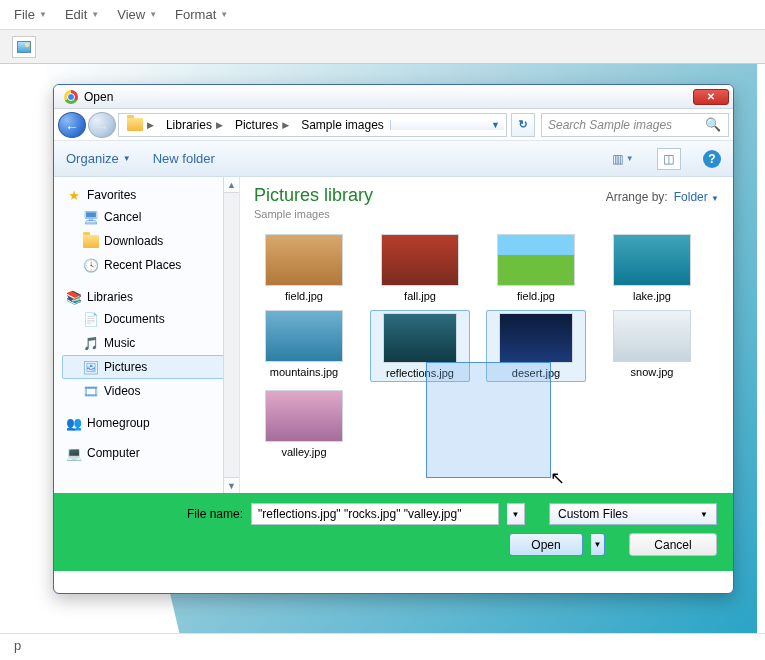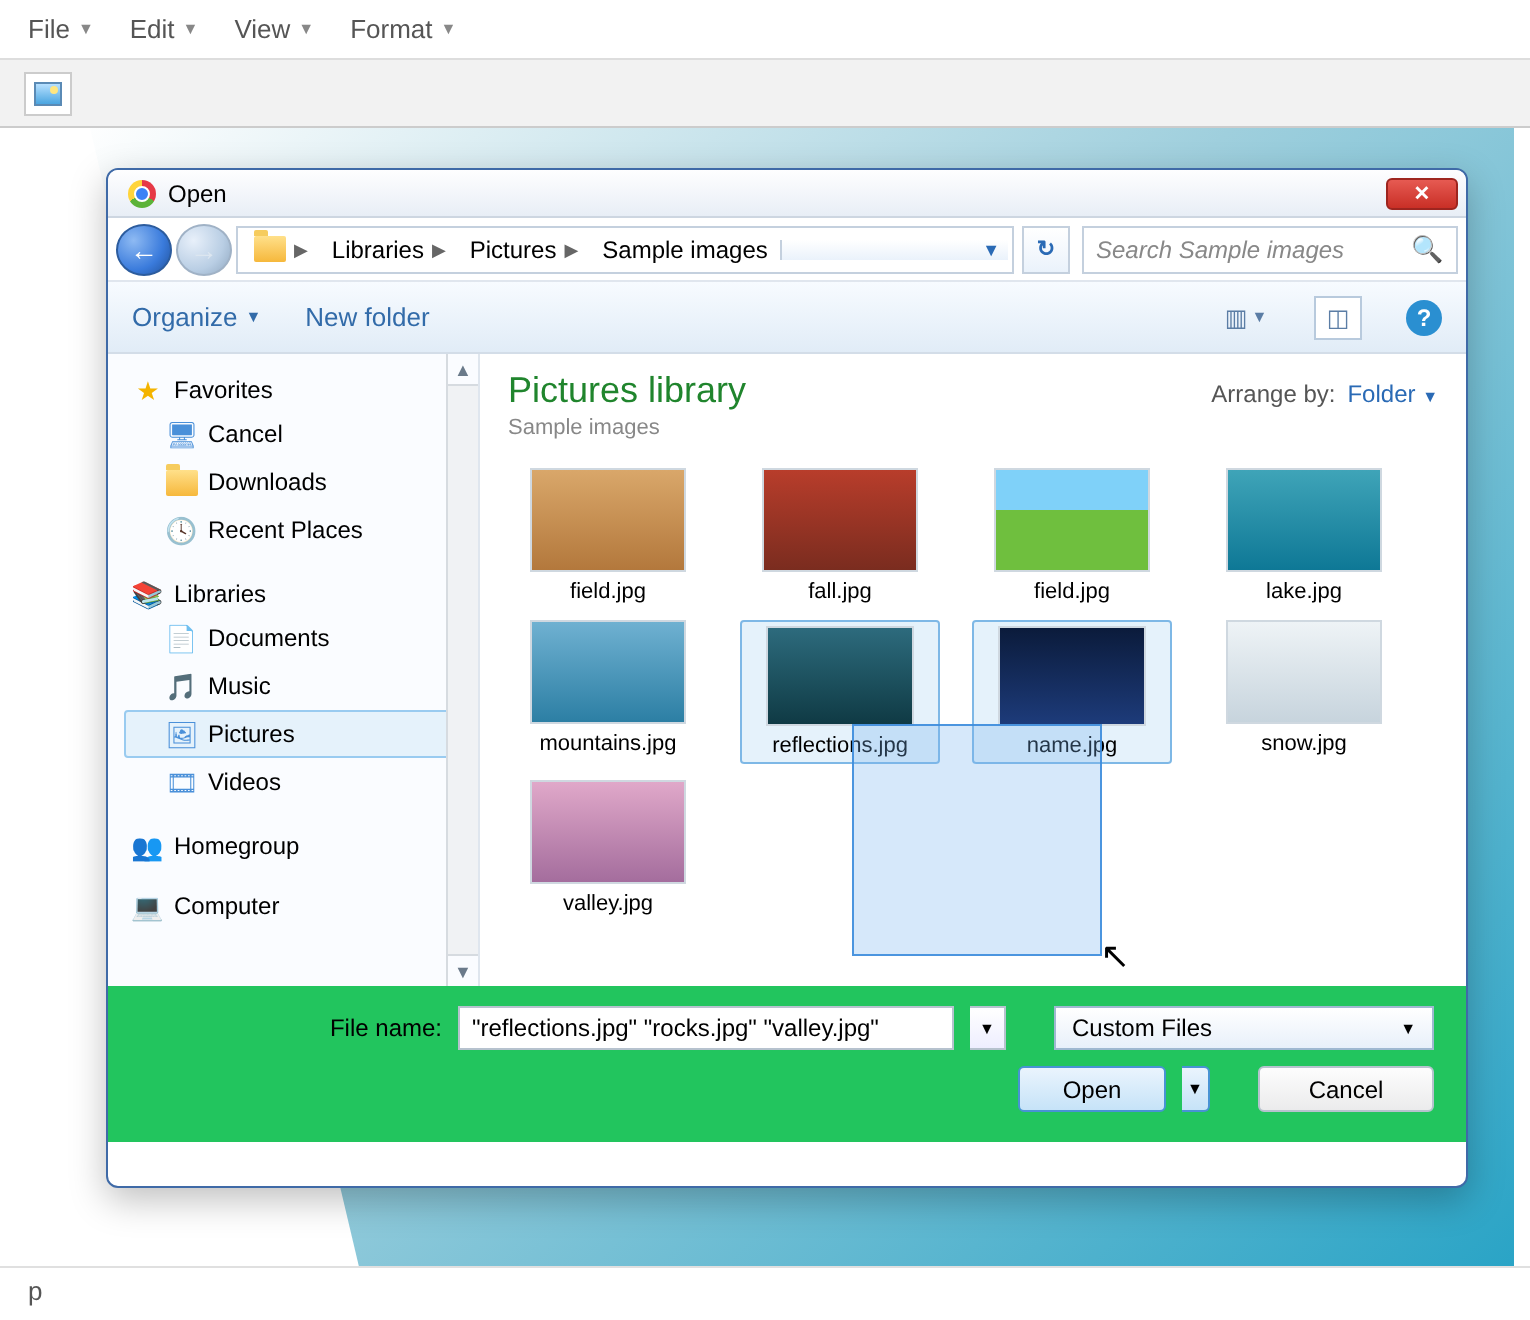--- a/index.html
+++ b/index.html
@@ -64,21 +64,21 @@
 .thumb .img { width:78px; height:52px; margin:0 auto 4px; border:1px solid #cfd8e0; position:relative; }
 .thumb.selected { background:#e5f2fb; border:1px solid #7eb8e6; border-radius:2px; padding:2px; width:100px; }
 .thumb.selected .img { width:74px; height:50px; }
 .selection-rect { position:absolute; border:1px solid rgba(60,140,220,0.9); background:rgba(120,180,240,0.3); pointer-events:none; }
 .cursor { position:absolute; font-size:18px; color:#000; }
 .footer { height:78px; background:#22c55e; padding:10px 16px; font-size:12px; }
 .footer-row { display:flex; align-items:center; gap:8px; margin-bottom:8px; }
 .footer-row label { margin-left:auto; }
 .fn-input { width:248px; height:22px; border:1px solid #b6c2ce; background:#fff; padding:0 6px; font-size:12px; display:flex; align-items:center; }
 .dd { width:18px; height:22px; border:1px solid #b6c2ce; border-left:none; background:linear-gradient(#fff,#eef); display:flex; align-items:center; justify-content:center; font-size:8px; }
-.filter { width:190px; height:22px; border:1px solid #9fb8d1; background:linear-gradient(#fff,#e8f0fa); display:flex; align-items:center; padding:0 8px; }
+.filter { width:168px; height:22px; border:1px solid #9fb8d1; background:linear-gradient(#fff,#e8f0fa); display:flex; align-items:center; padding:0 8px; }
 .filter .caret { margin-left:auto; font-size:8px; }
 .btn-primary { width:74px; height:23px; border:1px solid #4893d4; background:linear-gradient(#eaf4fd,#c6e3f8); display:flex; align-items:center; justify-content:center; border-radius:3px; }
 .btn-split { width:14px; height:23px; border:1px solid #4893d4; border-left:none; background:linear-gradient(#eaf4fd,#c6e3f8); display:flex; align-items:center; justify-content:center; font-size:8px; border-radius:0 3px 3px 0; }
 .btn-secondary { width:88px; height:23px; border:1px solid #b6c2ce; background:linear-gradient(#fdfdfd,#ebebec); display:flex; align-items:center; justify-content:center; border-radius:3px; }
 .statusbar { height:22px; padding-left:14px; font-size:13px; color:#555; display:flex; align-items:center; }
 .folder-ico { width:16px; height:13px; background:linear-gradient(#ffe08a,#f6b83c); border-radius:1px; position:relative; }
 .folder-ico::before { content:''; position:absolute; top:-3px; left:0; width:7px; height:3px; background:#f6cc5e; border-radius:1px 1px 0 0; }
 </style>
 </head>
 <body>
@@ -256,21 +256,21 @@
             <div class="thumb">
               <div class="img" style="background: linear-gradient(rgb(111, 177, 209), rgb(44, 127, 164));"></div>
               <div>mountains.jpg</div>
             </div>
             <div class="thumb selected">
               <div class="img" style="background: linear-gradient(rgb(45, 107, 125), rgb(15, 58, 68));"></div>
               <div>reflections.jpg</div>
             </div>
             <div class="thumb selected">
               <div class="img" style="background: linear-gradient(rgb(11, 27, 59), rgb(29, 59, 122));"></div>
-              <div>name.jpg</div>
+              <div>desert.jpg</div>
             </div>
             <div class="thumb">
               <div class="img" style="background: linear-gradient(rgb(238, 243, 246), rgb(199, 212, 221));"></div>
               <div>snow.jpg</div>
             </div>
             <div class="thumb">
               <div class="img" style="background: linear-gradient(rgb(224, 168, 201), rgb(164, 109, 157));"></div>
               <div>valley.jpg</div>
             </div>
           </div>

